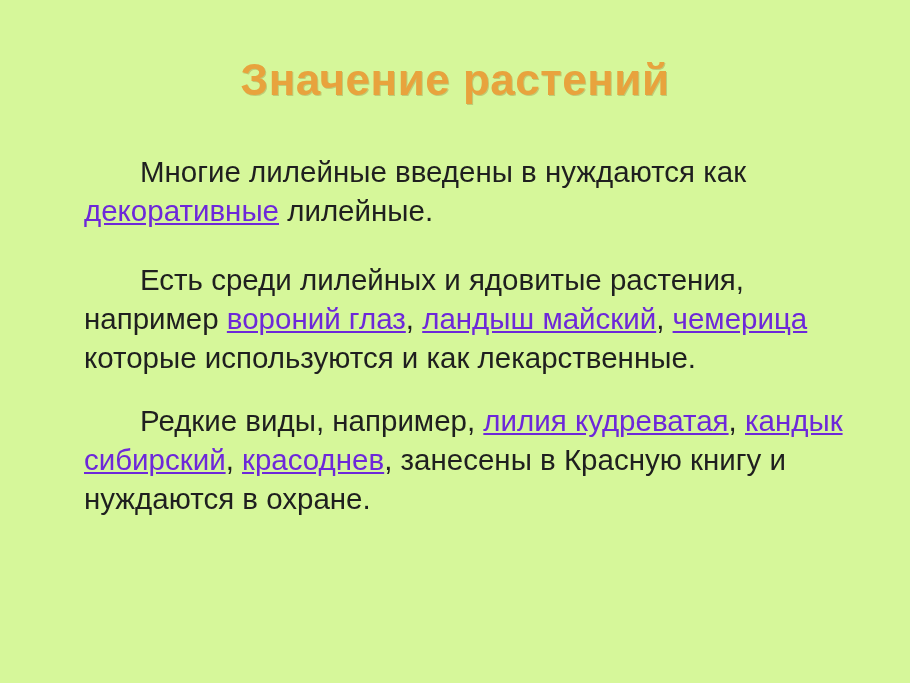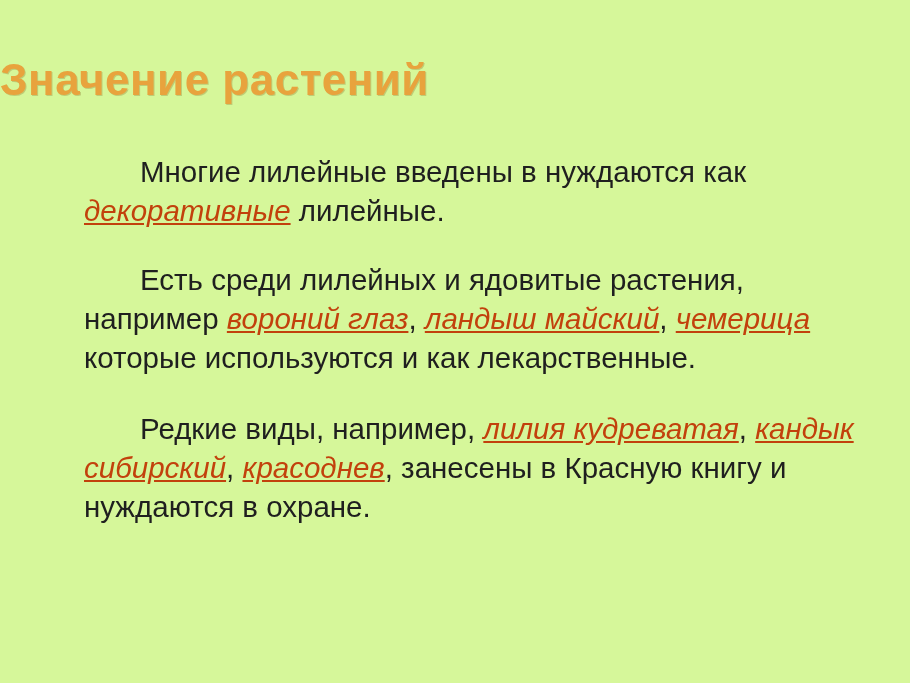--- a/index.html
+++ b/index.html
@@ -18,20 +18,21 @@
     width: 910px;
     height: 683px;
     background: #d6f79a;
     box-sizing: border-box;
   }
   .slide-title {
     position: absolute;
     left: 0;
     top: 55px;
     width: 910px;
+    text-align: center;
     font-size: 44px;
     font-weight: bold;
     color: #e8a33d;
     letter-spacing: 0.5px;
     text-shadow: 1px 1px 0 rgba(120,80,10,0.25);
   }
   .body-block {
     position: absolute;
     left: 84px;
     top: 152px;
@@ -41,26 +42,25 @@
     color: #1f1f1f;
   }
   .para {
     margin: 0 0 30px 0;
     text-indent: 56px;
   }
   .para:last-child {
     margin-bottom: 16px;
   }
   .para.p2 {
-    margin-bottom: 32px;
+    margin-bottom: 24px;
   }
   .lnk {
-    color: #c2410c;
+    color: #6d28d9;
     text-decoration: underline;
-    font-style: italic;
   }
 </style>
 </head>
 <body>
 
 <div class="slide">
 
   <div class="slide-title">Значение растений</div>
 
   <div class="body-block">

